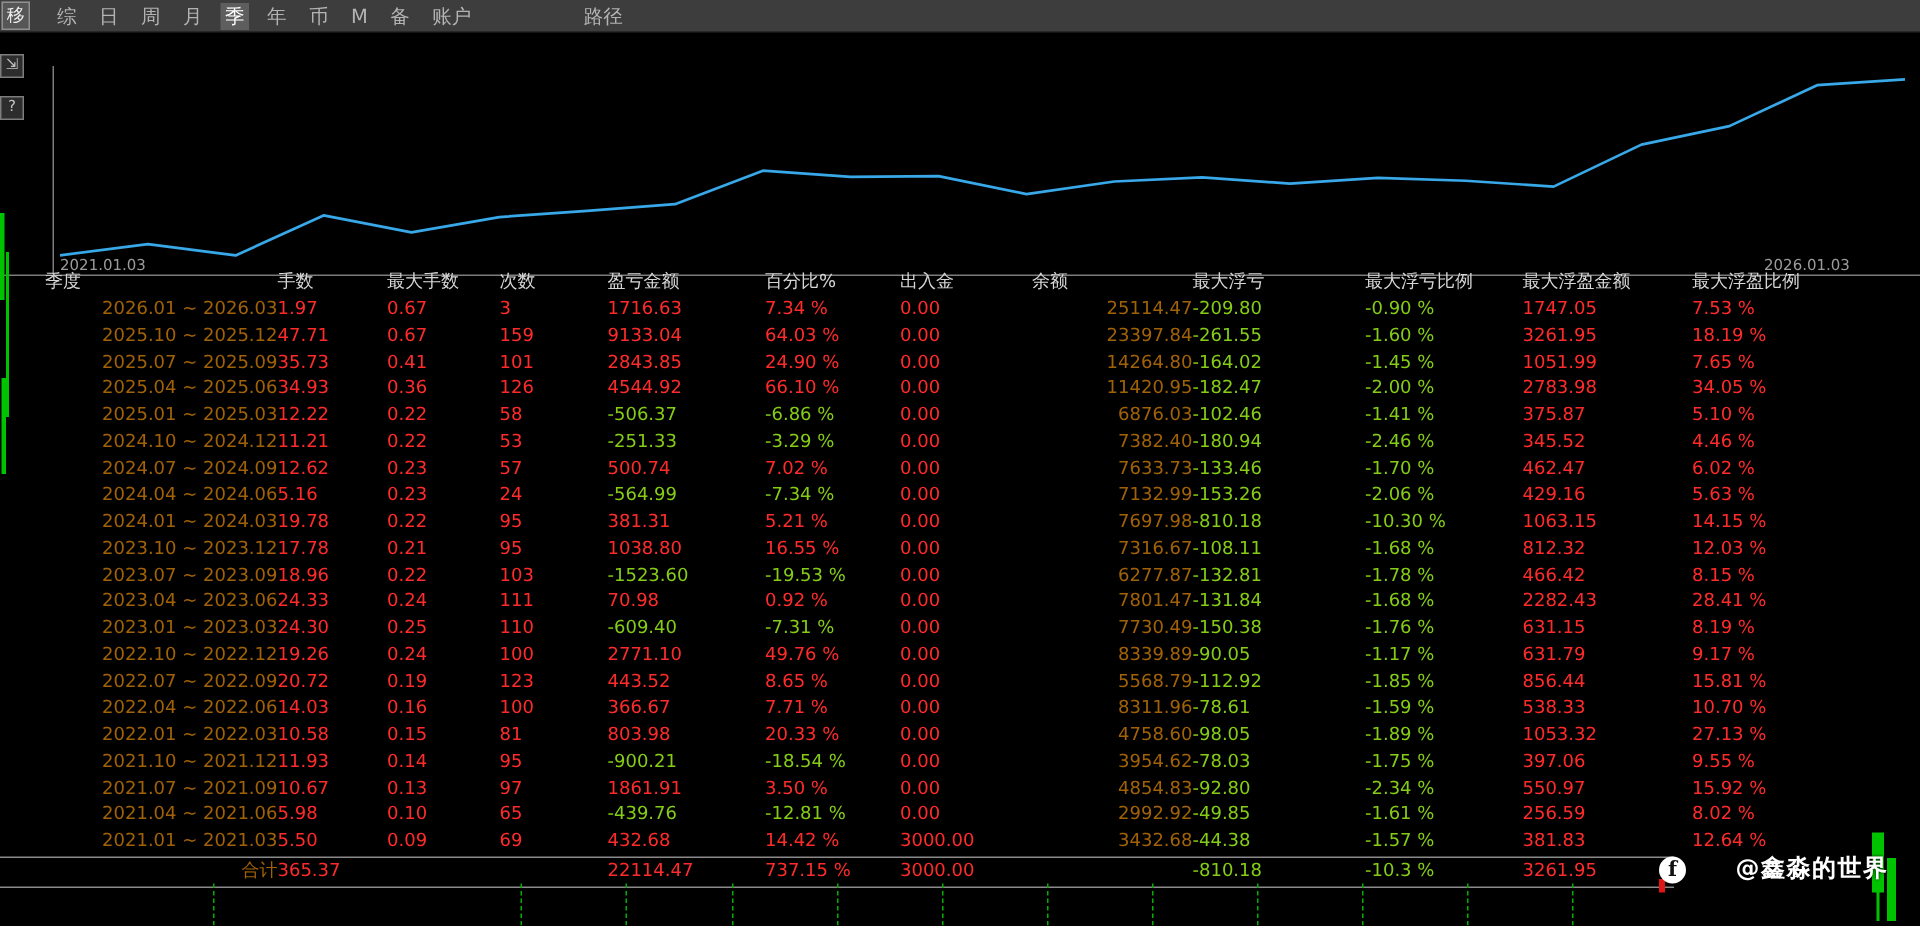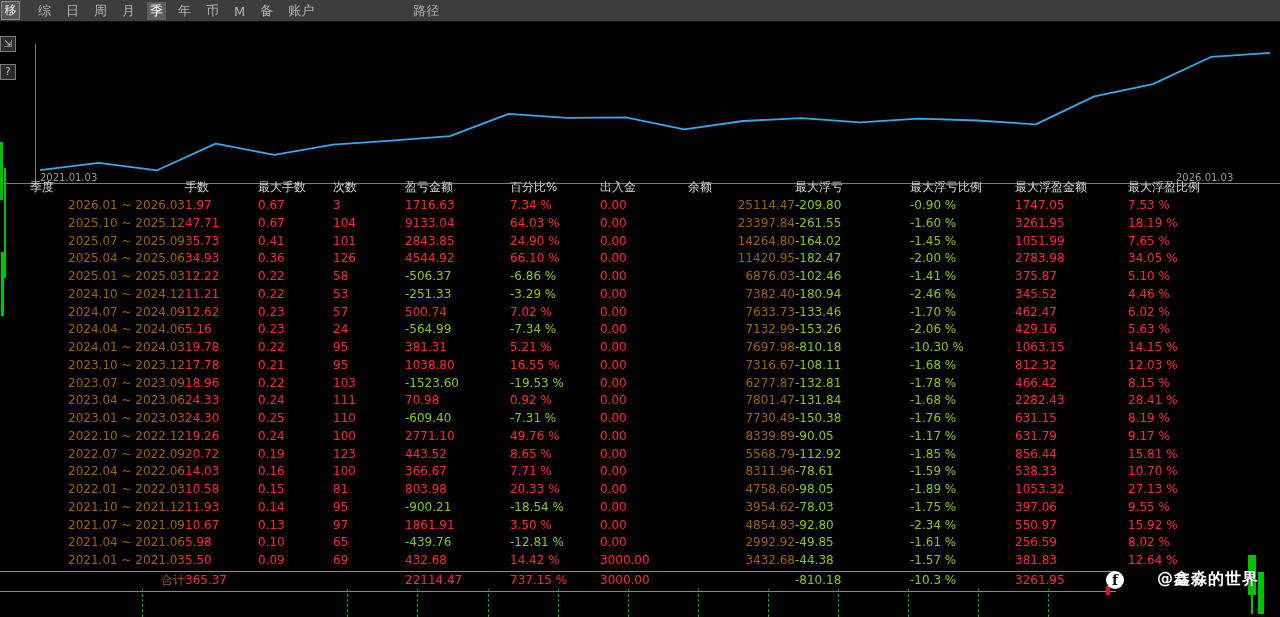--- a/index.html
+++ b/index.html
@@ -10,21 +10,21 @@
   
   .toolbar { position:absolute; top:0; left:0; width:1280px; height:22px;
              background:#3d3d3d; border-bottom:1px solid #141414; }
   .move-btn { position:absolute; top:1px; left:1px; width:19px; height:19px;
               background:#565656; border:1px solid #8f8f8f; color:#efefef;
               font-size:12px; line-height:17px; text-align:center; cursor:pointer; }
   .tb-menu { position:absolute; left:38px; top:0; height:22px; display:flex;
              align-items:center; gap:15px; font-size:13px; color:#b3b3b3; }
   .tb-item { cursor:pointer; }
   .tb-item.active { color:#ffffff; background:#5e5e5e; padding:0 3px; margin:0 -3px; }
-  .tb-item.offset { margin-left:84px; }
+  .tb-item.offset { margin-left:60px; }
 
   
   .side-btn { position:absolute; left:0; width:16px; height:16px; background:#2d2d2d;
               border:1px solid #7d7d7d; color:#c0c0c0; font-size:10px; text-align:center;
               line-height:14px; cursor:pointer; }
   .side-btn.b1 { top:36px; }
   .side-btn.b2 { top:64px; }
 
   
   .chart-area { position:absolute; top:22px; left:0; width:1280px; height:140px; }
@@ -126,21 +126,21 @@
           <span class="cell c-white">25114.47</span>
           <span class="cell c-neg">-209.80</span>
           <span class="cell c-neg">-0.90 %</span>
           <span class="cell c-pos">1747.05</span>
           <span class="cell c-pos">7.53 %</span>
         </div>
         <div class="t-row">
           <span class="cell c-white">2025.10 ~ 2025.12</span>
           <span class="cell c-pos">47.71</span>
           <span class="cell c-pos">0.67</span>
-          <span class="cell c-pos">104</span>
+          <span class="cell c-pos">159</span>
           <span class="cell c-pos">9133.04</span>
           <span class="cell c-pos">64.03 %</span>
           <span class="cell c-pos">0.00</span>
           <span class="cell c-white">23397.84</span>
           <span class="cell c-neg">-261.55</span>
           <span class="cell c-neg">-1.60 %</span>
           <span class="cell c-pos">3261.95</span>
           <span class="cell c-pos">18.19 %</span>
         </div>
         <div class="t-row">

